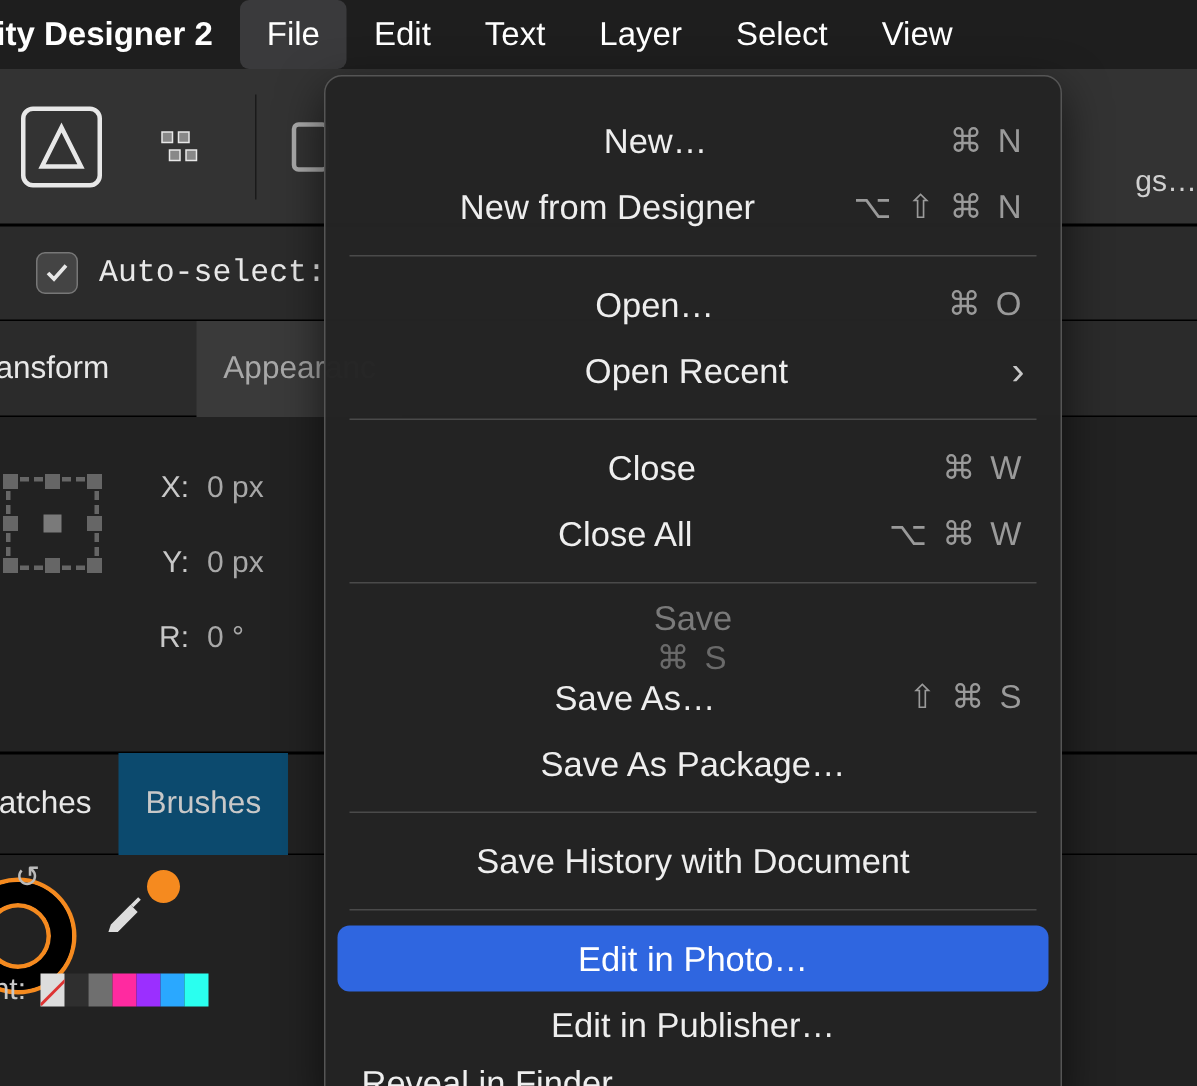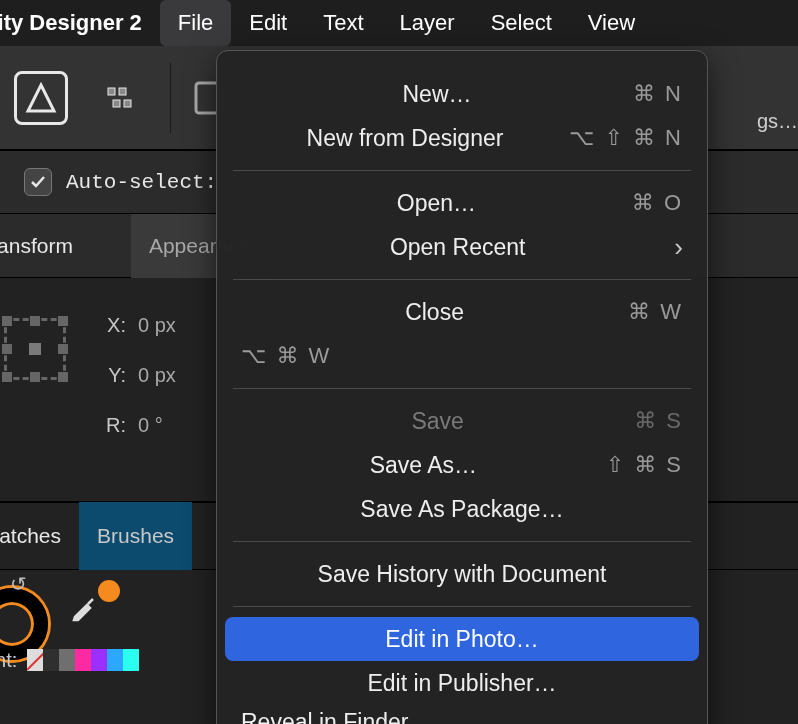--- a/index.html
+++ b/index.html
@@ -60,21 +60,21 @@
   .picker-swatch { position:absolute; left:98px; top:10px; width:22px; height:22px; border-radius:50%; background:#f58a1f; }
   .ent-row { position:absolute; left:0; bottom:0; height:40px; display:flex; align-items:center; }
   .ent-label { color:#c8c8c8; font-size:20px; margin-left:-16px; margin-right:10px; }
   .swatch { width:16px; height:22px; }
   .swatch.none { background:#ddd; position:relative; overflow:hidden; }
   .swatch.none:after { content:""; position:absolute; left:-4px; top:10px; width:28px; height:2px; background:#d33; transform:rotate(-45deg); }
 
   
   .dropdown { position:absolute; left: 216px; top: 50px; width: 492px; background: rgba(36,36,36,0.98); border: 1px solid #555; border-radius: 12px; padding: 21px 0 0 0; box-shadow: 0 10px 30px rgba(0,0,0,.6); overflow:hidden;text-align:center; }
   .menu-item { display:flex; align-items:center; height: 44px; padding: 0 24px; font-size: 23px; color: #eee; }
-  .menu-item.disabled { color: #7a7a7a; }
+  .menu-item.disabled { color: #7a7a7a; flex-direction: column; }
   .menu-item.highlight { background: #2f66e0; color: #fff; border-radius: 8px; margin: 0 8px; padding: 0 16px; }
   .menu-item .label { flex: 1 1 auto; white-space: nowrap; }
   .menu-item .shortcut { color: #9a9a9a; font-size: 22px; letter-spacing: 2px; }
   .menu-item.disabled .shortcut { color: #6a6a6a; }
   .menu-item .chevron { color:#c8c8c8; }
   .menu-sep { height: 1px; background: #4a4a4a; margin: 10px 16px; }
   .dropdown .last-partial { height: 30px; display:flex; align-items:flex-start; padding: 4px 24px 0; font-size:23px; color:#eee; }
 
   
   svg { fill: none; stroke: currentColor; }
@@ -222,20 +222,21 @@
       <div class="menu-item">
         <span class="label">Open Recent</span>
         <span class="chevron" style="font-size: 26px;">›</span>
       </div>
       <div class="menu-sep"></div>
       <div class="menu-item">
         <span class="label">Close</span>
         <span class="shortcut">⌘ W</span>
       </div>
       <div class="menu-item">
+        <span class="label">Close All</span>
         <span class="shortcut">⌥ ⌘ W</span>
       </div>
       <div class="menu-sep"></div>
       <div class="menu-item disabled">
         <span class="label">Save</span>
         <span class="shortcut">⌘ S</span>
       </div>
       <div class="menu-item">
         <span class="label">Save As…</span>
         <span class="shortcut">⇧ ⌘ S</span>

